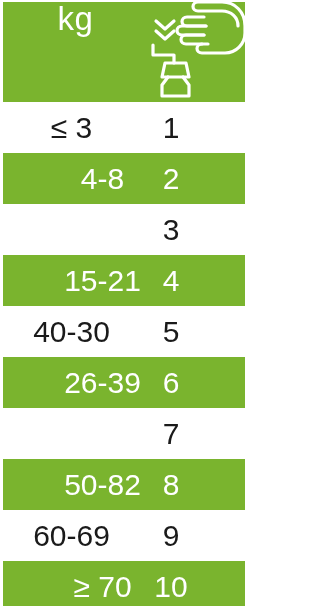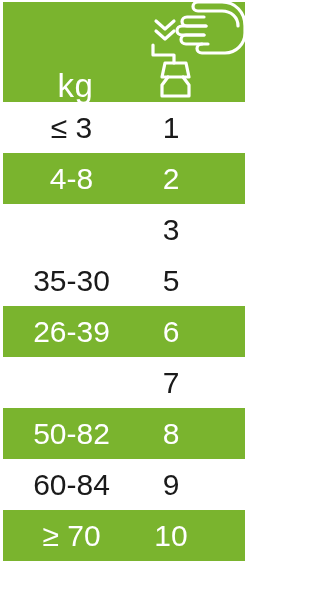--- a/index.html
+++ b/index.html
@@ -32,21 +32,21 @@
     overflow: hidden;
   }
 
   .header-unit {
     position: absolute;
     left: 0;
     top: 0;
     width: 145px;
     height: 100px;
     display: flex;
-    align-items: flex-end;
+    align-items: flex-start;
     justify-content: center;
     color: #ffffff;
     font-size: 33px;
     font-weight: 400;
     letter-spacing: 0.5px;
     line-height: 1;
   }
 
   .header-icon {
     position: absolute;
@@ -105,21 +105,21 @@
     justify-content: center;
     font-size: 30px;
   }
 
   .row.plain .cell {
     color: #1a1a1a;
   }
   .row.shaded .cell {
     color: #ffffff;
   }
-  .row.shaded .cell-weight { left: -3px; }
+  .row.shaded .cell-weight { left: -3px; padding-left: 31px; }
   .row.shaded .cell-dose { left: 137px; }
 </style>
 </head>
 <body>
 
 <div id="dosing-table">
 
   <div class="table-header">
     <div class="header-unit">
       <span>kg</span>
@@ -161,37 +161,41 @@
         <div class="cell cell-weight">≤ 3</div>
         <div class="cell cell-dose">1</div>
       </div>
       <div class="row shaded">
         <div class="cell cell-weight">4-8</div>
         <div class="cell cell-dose">2</div>
       </div>
       <div class="row plain">
         <div class="cell cell-dose">3</div>
       </div>
-      <div class="row plain">
-        <div class="cell cell-weight">35-30</div>
+      <div class="row shaded">
+        <div class="cell cell-weight">15-21</div>
+        <div class="cell cell-dose">4</div>
+      </div>
+      <div class="row plain">
+        <div class="cell cell-weight">40-30</div>
         <div class="cell cell-dose">5</div>
       </div>
       <div class="row shaded">
         <div class="cell cell-weight">26-39</div>
         <div class="cell cell-dose">6</div>
       </div>
       <div class="row plain">
         <div class="cell cell-dose">7</div>
       </div>
       <div class="row shaded">
         <div class="cell cell-weight">50-82</div>
         <div class="cell cell-dose">8</div>
       </div>
       <div class="row plain">
-        <div class="cell cell-weight">60-84</div>
+        <div class="cell cell-weight">60-69</div>
         <div class="cell cell-dose">9</div>
       </div>
       <div class="row shaded">
         <div class="cell cell-weight">≥ 70</div>
         <div class="cell cell-dose">10</div>
       </div>
     </div>
 
 </div>
 

